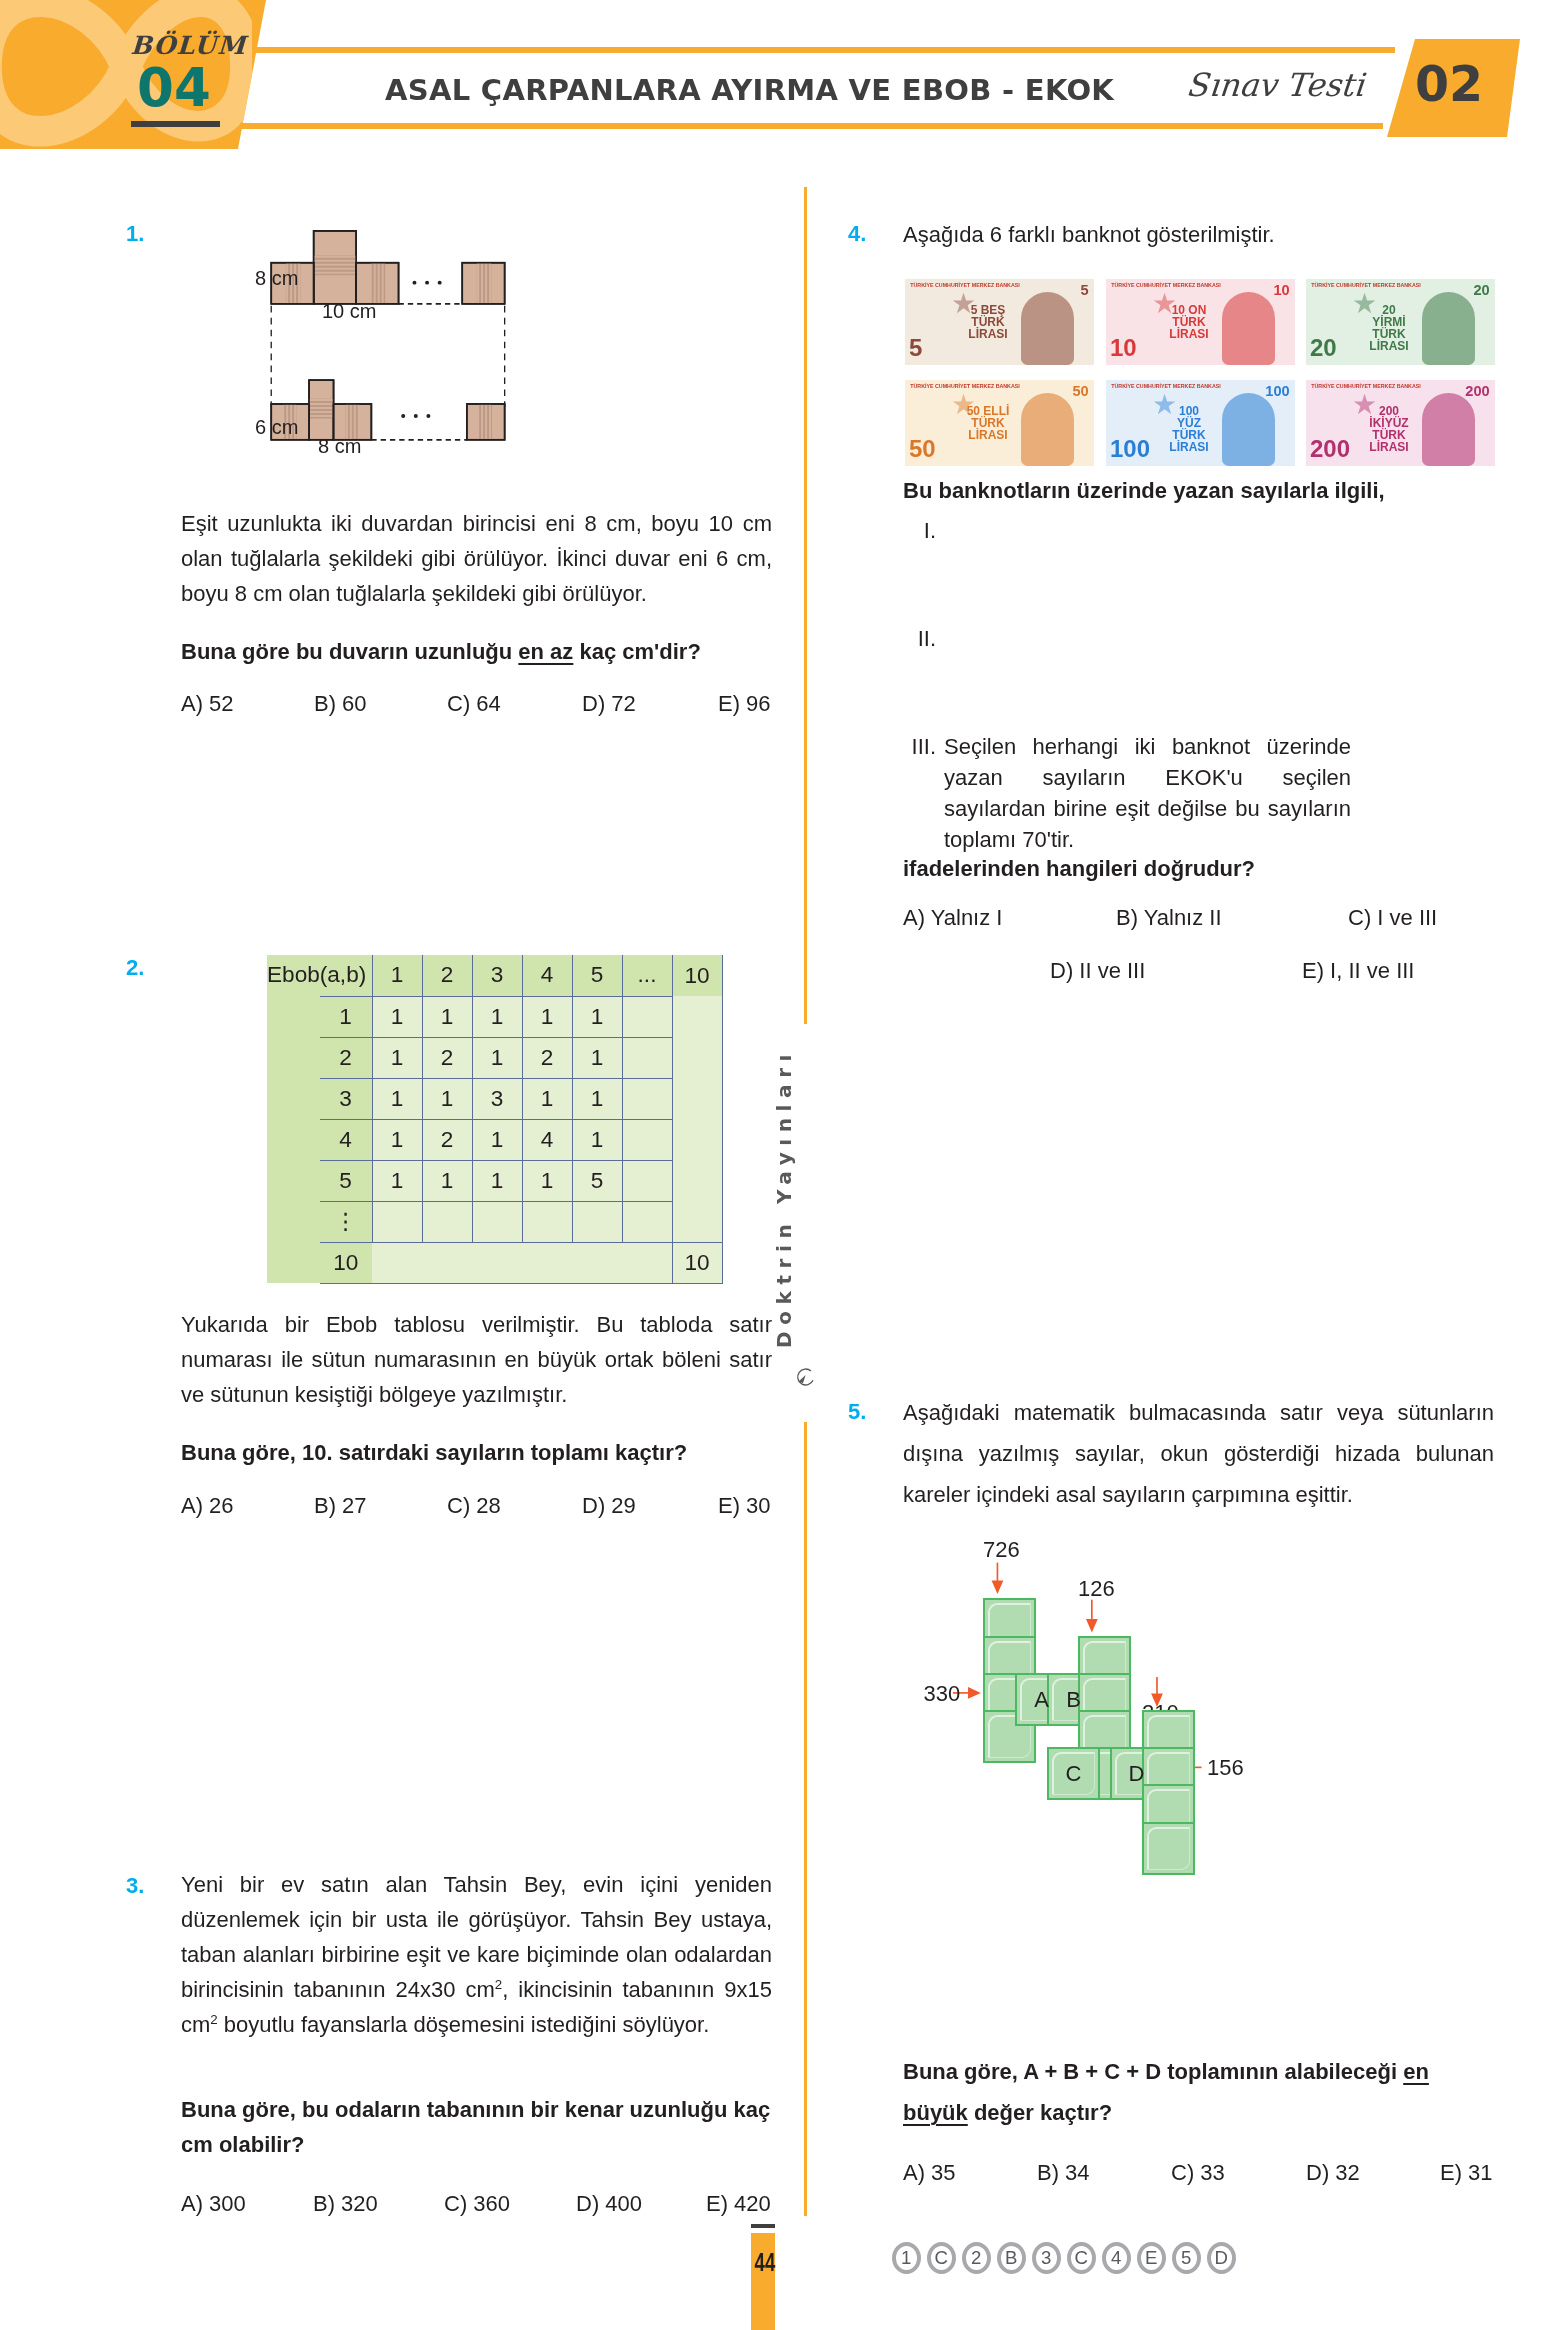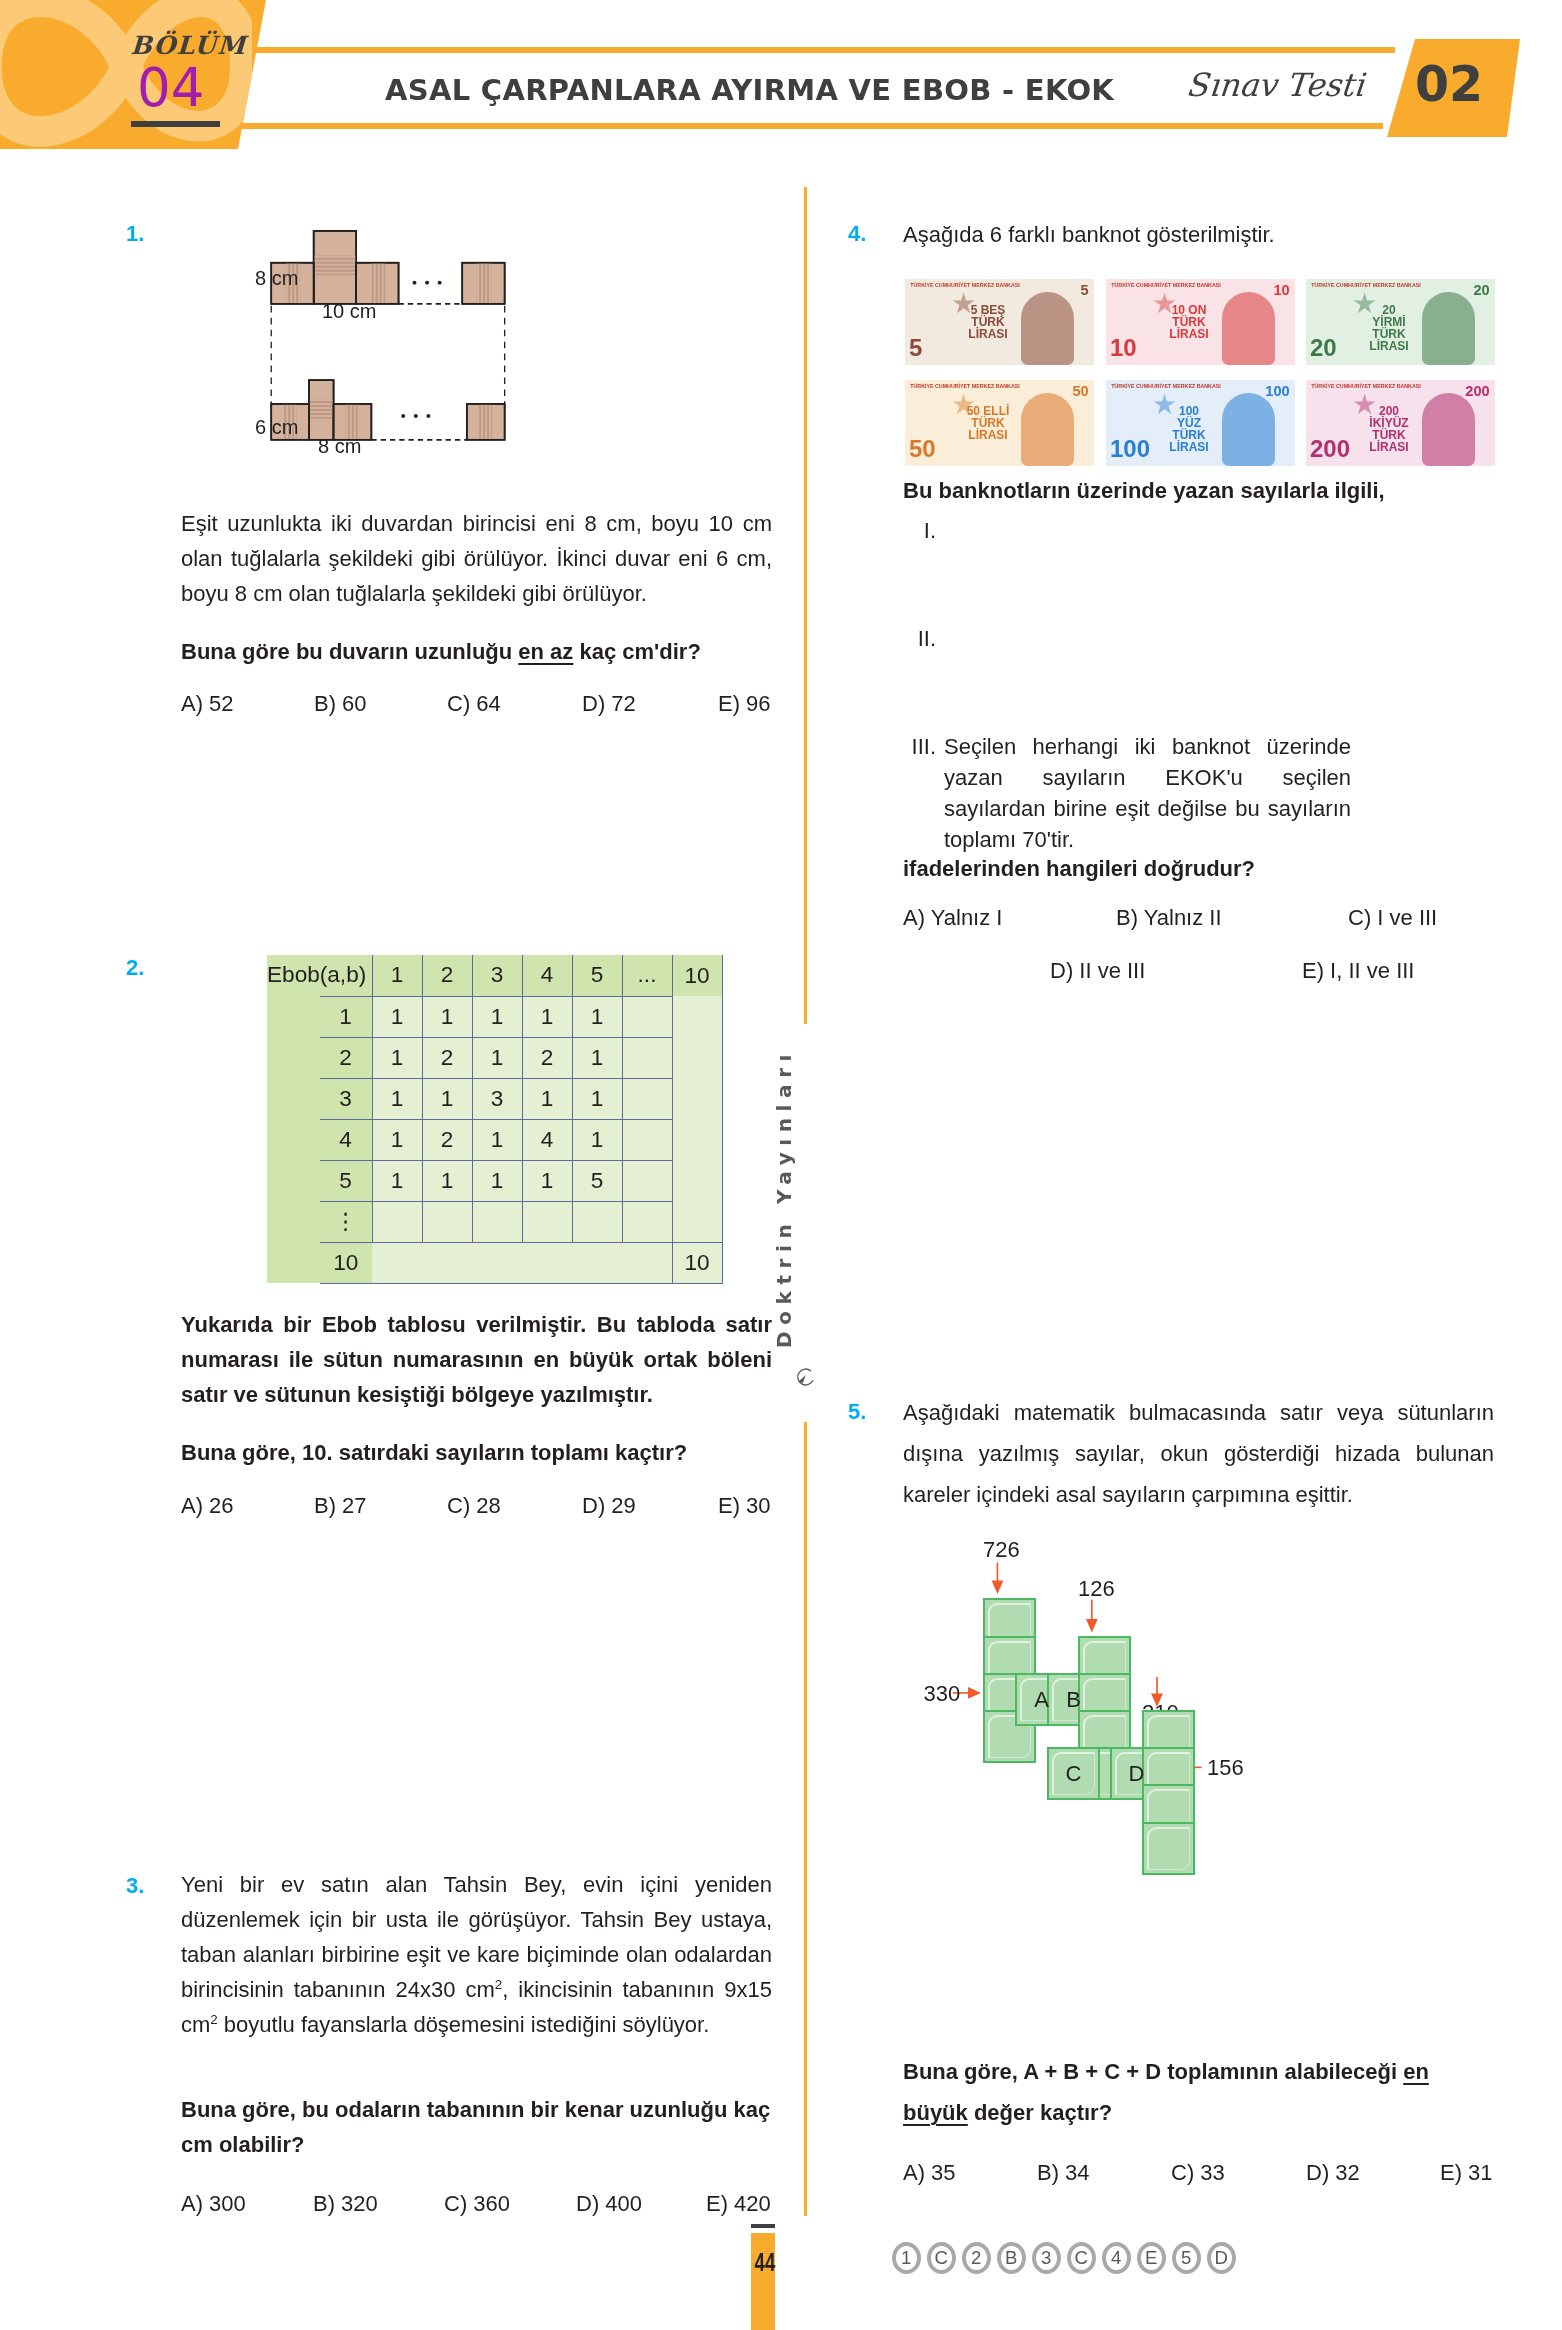--- a/index.html
+++ b/index.html
@@ -4,21 +4,21 @@
 <style>
   * { box-sizing: border-box; margin: 0; padding: 0; }
   html, body { width: 1562px; height: 2330px; background: #ffffff; overflow: hidden; }
   body { position: relative; font-family: "Liberation Sans", sans-serif; color: #231f20; }
 
   
   .hdr-left { position: absolute; left: 0; top: 0; width: 266px; height: 149px; background: #f9ab2e;
     clip-path: polygon(0 0, 266px 0, 238px 149px, 0 149px); overflow: hidden; }
   .hdr-left .infinity { position: absolute; left: -40px; top: -53px; width: 292px; height: 239px; }
   .bolum-label { position: absolute; left: 133px; top: 31px; font-family: "DejaVu Serif", serif; font-style: italic; font-weight: bold; font-size: 25px; color: #3f3f3f; letter-spacing: 1.3px; transform: skewX(-6deg); }
-  .bolum-num { position: absolute; left: 137px; top: 61px; font-family: "DejaVu Sans", sans-serif; font-weight: normal; font-size: 53px; color: #a21caf; line-height: 1; }
+  .bolum-num { position: absolute; left: 137px; top: 61px; font-family: "DejaVu Sans", sans-serif; font-weight: bold; font-size: 53px; color: #0f766e; line-height: 1; }
   .bolum-bar { position: absolute; left: 131px; top: 121px; width: 89px; height: 6px; background: #3f3f3f; }
 
   .hdr-stripe-top { position: absolute; left: 256px; top: 47px; width: 1139px; height: 6px; background: #f9ab2e; }
   .hdr-stripe-bot { position: absolute; left: 240px; top: 123px; width: 1143px; height: 6px; background: #f9ab2e; }
   .hdr-title { position: absolute; left: 385px; top: 73px; font-family: "DejaVu Sans", sans-serif; font-weight: bold; font-size: 29px; color: #3f3f3f; letter-spacing: 0.3px; }
   .hdr-sinav { position: absolute; left: 1189px; top: 66px; font-family: "DejaVu Serif", serif; font-style: italic; font-size: 32px; color: #3f3f3f; transform: skewX(-8deg); }
   .hdr-right { position: absolute; left: 1387px; top: 39px; width: 133px; height: 98px; background: #f9ab2e;
     clip-path: polygon(28px 0, 133px 0, 120px 98px, 0 98px); }
   .hdr-testnum { position: absolute; left: 1415px; top: 60px; font-family: "DejaVu Sans", sans-serif; font-weight: bold; font-size: 49px; color: #3f3f3f; line-height: 1; }
 
@@ -261,21 +261,21 @@
       </tr>
   <tr>
         <td class="stub"></td>
         <td class="row-h">10</td>
     <td class="lastrow" colspan="6"></td>
         <td class="cell">10</td>
       </tr>
 </tbody>
   </table>
 
-<div class="qtext" style="left:181px; top:1307px; width:591px;font-weight:bold;">Yukarıda bir Ebob tablosu verilmiştir. Bu tabloda satır numarası ile sütun numarasının en büyük ortak böleni satır ve sütunun kesiştiği bölgeye yazılmıştır.</div>
+<div class="qtext" style="left:181px; top:1307px; width:591px;">Yukarıda bir Ebob tablosu verilmiştir. Bu tabloda satır numarası ile sütun numarasının en büyük ortak böleni satır ve sütunun kesiştiği bölgeye yazılmıştır.</div>
 <div class="qbold" style="left:181px; top:1432px; width:591px;">Buna göre, 10. satırdaki sayıların toplamı kaçtır?</div>
 <div class="opts" style="left:181px; top:1493px; width:591px; height:26.6px;">
   <span style="left:0">A) 26</span>
   <span style="left:133px">B) 27</span>
   <span style="left:266px">C) 28</span>
   <span style="left:401px">D) 29</span>
   <span style="left:537px">E) 30</span>
 </div>
 
 <div class="qnum" style="left:126px; top:1873px;">3.</div>

